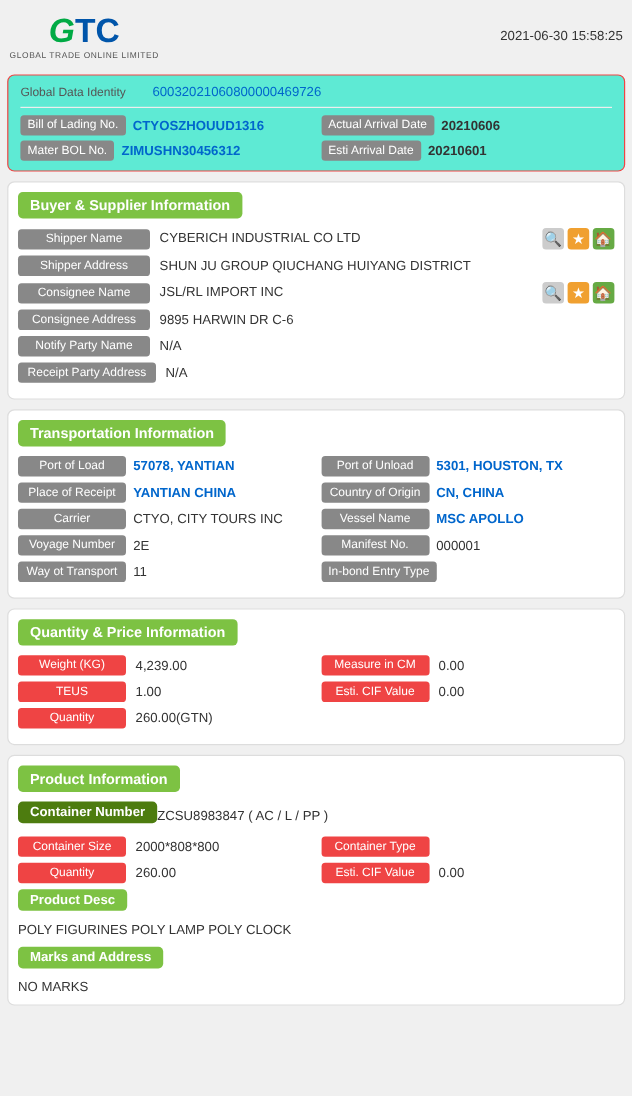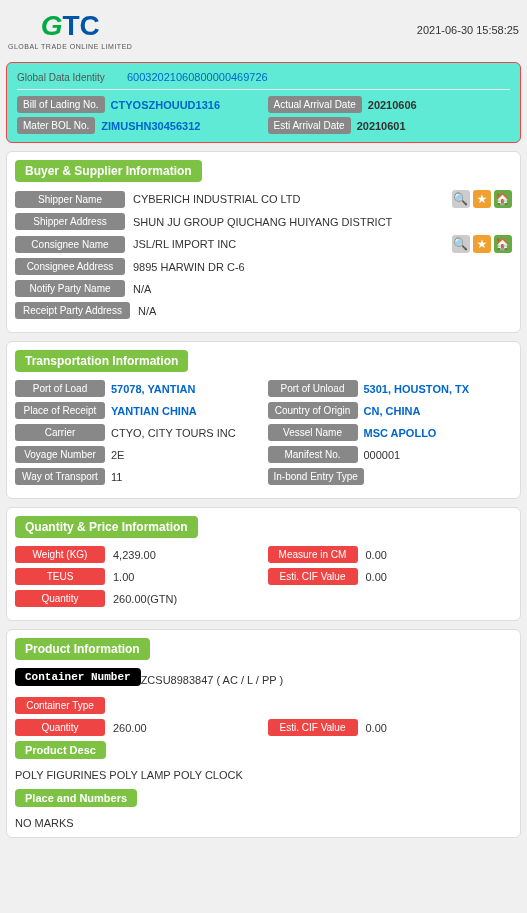--- a/index.html
+++ b/index.html
@@ -168,30 +168,29 @@
       color: white;
       font-size: 11px;
       font-weight: bold;
       padding: 3px 10px;
       border-radius: 4px;
       display: inline-block;
       margin-bottom: 6px;
       cursor: pointer;
     }
     .orange-btn {
-      background: #000000;
+      background: #4d7c0f;
       color: white;
       font-size: 11px;
       font-weight: bold;
       padding: 3px 10px;
       border-radius: 4px;
       display: inline-block;
       margin-bottom: 6px;
       cursor: pointer;
-      font-family: Liberation Mono, monospace;
     }
     .desc-text {
       font-size: 11px;
       color: #333;
       margin: 4px 0 8px 0;
     }
     .no-marks-text {
       font-size: 11px;
       color: #333;
       margin-top: 4px;
@@ -433,20 +432,24 @@
   <div class="card">
     <div class="section-title">Product Information</div>
 
     <div class="qty-row">
       <span class="orange-btn">Container Number</span>
       <span class="qty-value">ZCSU8983847 ( AC / L / PP )</span>
     </div>
 
     <div class="two-col">
       <div class="qty-row" style="flex:1;">
+        <span class="qty-label">Container Size</span>
+        <span class="qty-value">2000*808*800</span>
+      </div>
+      <div class="qty-row" style="flex:1;">
         <span class="qty-label">Container Type</span>
         <span class="qty-value"></span>
       </div>
     </div>
 
     <div class="two-col">
       <div class="qty-row" style="flex:1;">
         <span class="qty-label">Quantity</span>
         <span class="qty-value">260.00</span>
       </div>
@@ -455,18 +458,18 @@
         <span class="qty-value">0.00</span>
       </div>
     </div>
 
     <div>
       <span class="green-btn">Product Desc</span>
       <div class="desc-text">POLY FIGURINES POLY LAMP POLY CLOCK</div>
     </div>
 
     <div>
-      <span class="green-btn">Place and Numbers</span>
+      <span class="green-btn">Marks and Address</span>
       <div class="no-marks-text">NO MARKS</div>
     </div>
   </div>
 
 </div>
 
 </body></html>

